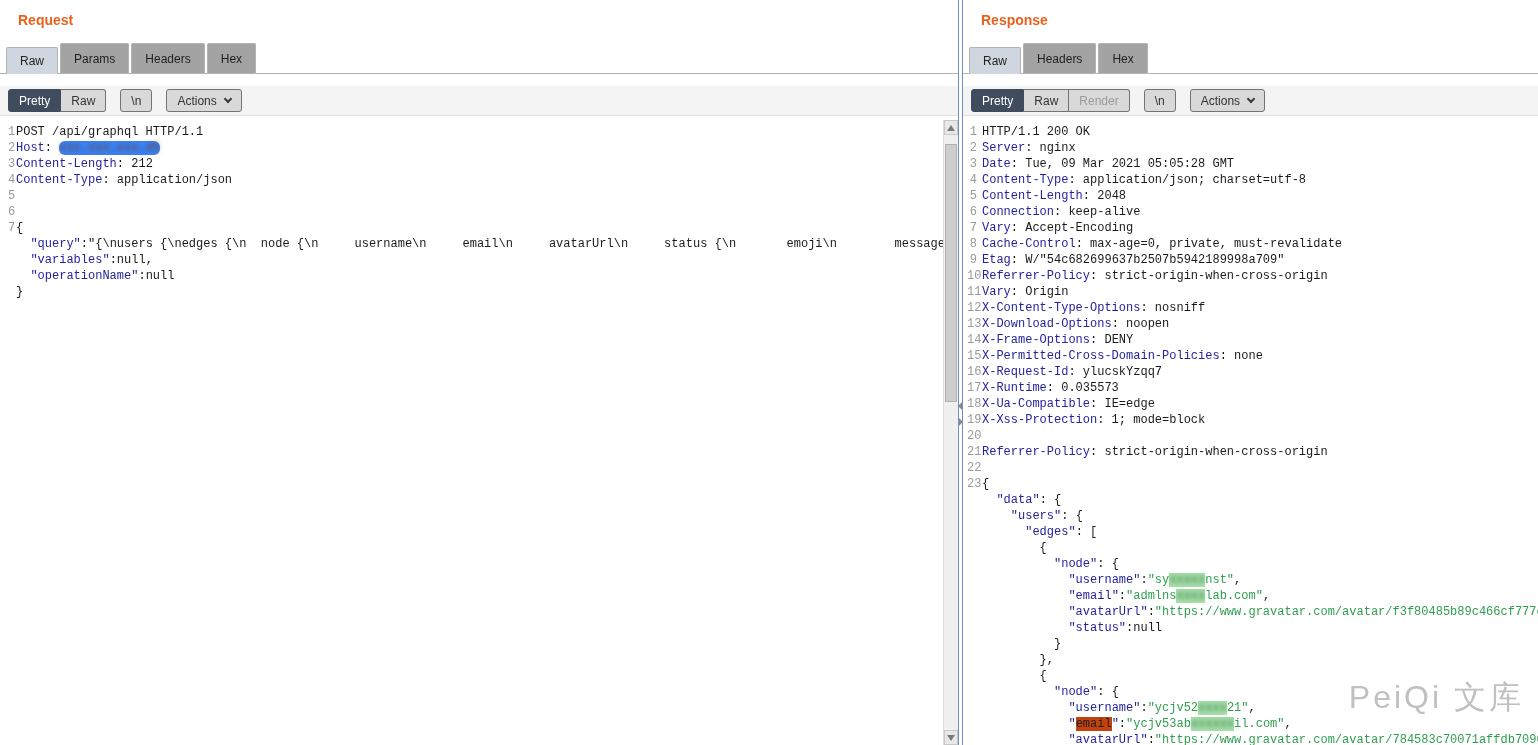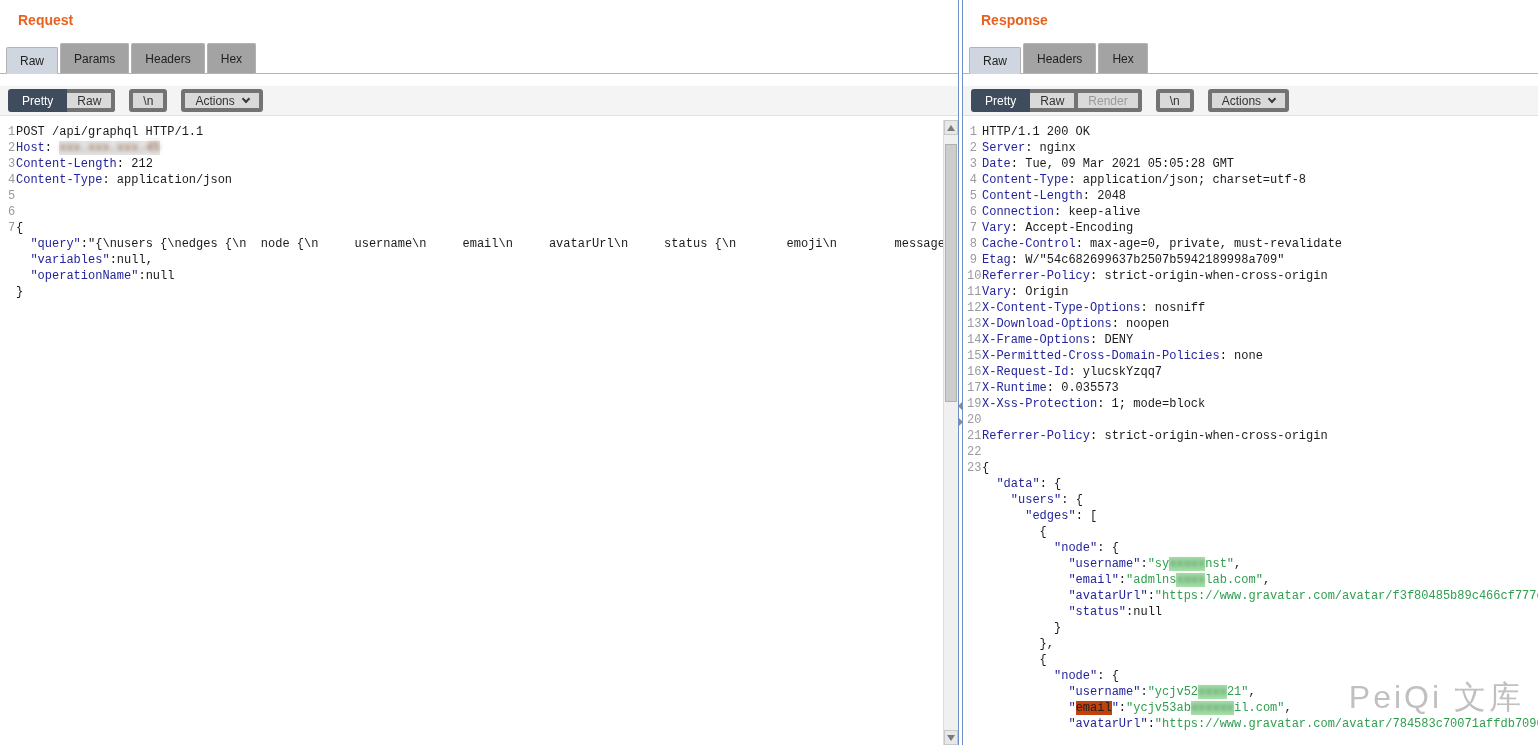--- a/index.html
+++ b/index.html
@@ -18,21 +18,21 @@
             display:flex; align-items:flex-end; }
   .tab { font-size:12px; color:#222; background:#a3a3a3; border:1px solid #b3b3b3;
          border-bottom:none; border-radius:2px 2px 0 0; padding:5px 13px 5px;
          margin-right:2px; height:30px; display:flex; align-items:center; cursor:default; }
   .tab.sel { background:#cfd6e0; margin-bottom:-1px; height:27px; border-bottom:1px solid #cfd6e0; }
 
   .toolbar { position:absolute; top:86px; left:0; right:0; height:30px; background:#f4f4f4;
              border-bottom:1px solid #e2e2e2; display:flex; align-items:center; padding-left:8px; }
   .seg { display:flex; margin-right:14px; }
   .btn { font-family:"Liberation Sans","DejaVu Sans",sans-serif; font-size:12px; color:#333;
-         background:#d9d9d9; border:4px solid #737373; height:23px; padding:0 10px;
+         background:#d9d9d9; border:1px solid #737373; height:23px; padding:0 10px;
          display:inline-flex; align-items:center; cursor:default; }
   .seg .btn:first-child { border-radius:3px 0 0 3px; }
   .seg .btn:last-child  { border-radius:0 3px 3px 0; }
   .seg .btn + .btn { border-left:none; }
   .btn.sel { background:#3e4c5e; border-color:#3e4c5e; color:#ffffff; }
   .btn.dis { color:#9a9a9a; }
   .btn.single { border-radius:3px; margin-right:14px; }
   .chev { display:inline-block; width:6px; height:6px; border-right:2px solid #3a3a3a;
           border-bottom:2px solid #3a3a3a; transform:rotate(45deg); margin-left:8px; margin-bottom:3px; }
 
@@ -43,21 +43,21 @@
   .codeline { display:flex; height:16px; white-space:pre; }
   .lnum { color:#9a9a9a; text-align:right; flex:none; padding-right:8px; }
   #req-code .lnum { width:16px; padding-left:8px; }
   #res-code .lnum { width:19px; padding-left:4px; padding-right:5px; }
   .ltext { white-space:pre; }
 
   .seg-plain  { color:#1a1a1a; }
   .seg-hname  { color:#24249c; }
   .seg-key    { color:#24249c; }
   .seg-str    { color:#2f9e4f; }
-  .seg-redact-orange { background:#e5e5e5; color:transparent; text-shadow:0 0 4px rgba(110,50,10,0.85); }
+  .seg-redact-orange { background:#3b82f6; color:transparent; text-shadow:0 0 4px rgba(110,50,10,0.85);border-radius:6px; }
   .seg-redact-green  { background:#a8e0aa; color:transparent; text-shadow:0 0 4px rgba(25,100,45,0.85); }
   .seg-hl-salmon     { background:#c2410c; color:#222; }
 
   .scrollbar { position:absolute; top:120px; bottom:0; right:0; width:15px;
                background:#f0f0f0; border-left:1px solid #dcdcdc; }
   .sb-btn { position:absolute; left:0; width:14px; height:15px; background:#e8e8e8;
             border:1px solid #c8c8c8; display:flex; align-items:center; justify-content:center; }
   .sb-btn.up { top:0; }  .sb-btn.down { bottom:0; }
   .tri-up   { width:0; height:0; border-left:4px solid transparent; border-right:4px solid transparent; border-bottom:6px solid #7a7a7a; }
   .tri-down { width:0; height:0; border-left:4px solid transparent; border-right:4px solid transparent; border-top:6px solid #7a7a7a; }
@@ -160,20 +160,21 @@
       <div class="codeline"><span class="lnum">8</span><span class="ltext"><span class="seg-hname">Cache-Control</span><span class="seg-plain">: max-age=0, private, must-revalidate</span></span></div>
       <div class="codeline"><span class="lnum">9</span><span class="ltext"><span class="seg-hname">Etag</span><span class="seg-plain">: W/"54c682699637b2507b5942189998a709"</span></span></div>
       <div class="codeline"><span class="lnum">10</span><span class="ltext"><span class="seg-hname">Referrer-Policy</span><span class="seg-plain">: strict-origin-when-cross-origin</span></span></div>
       <div class="codeline"><span class="lnum">11</span><span class="ltext"><span class="seg-hname">Vary</span><span class="seg-plain">: Origin</span></span></div>
       <div class="codeline"><span class="lnum">12</span><span class="ltext"><span class="seg-hname">X-Content-Type-Options</span><span class="seg-plain">: nosniff</span></span></div>
       <div class="codeline"><span class="lnum">13</span><span class="ltext"><span class="seg-hname">X-Download-Options</span><span class="seg-plain">: noopen</span></span></div>
       <div class="codeline"><span class="lnum">14</span><span class="ltext"><span class="seg-hname">X-Frame-Options</span><span class="seg-plain">: DENY</span></span></div>
       <div class="codeline"><span class="lnum">15</span><span class="ltext"><span class="seg-hname">X-Permitted-Cross-Domain-Policies</span><span class="seg-plain">: none</span></span></div>
       <div class="codeline"><span class="lnum">16</span><span class="ltext"><span class="seg-hname">X-Request-Id</span><span class="seg-plain">: ylucskYzqq7</span></span></div>
       <div class="codeline"><span class="lnum">17</span><span class="ltext"><span class="seg-hname">X-Runtime</span><span class="seg-plain">: 0.035573</span></span></div>
+      <div class="codeline"><span class="lnum">18</span><span class="ltext"><span class="seg-hname">X-Ua-Compatible</span><span class="seg-plain">: IE=edge</span></span></div>
       <div class="codeline"><span class="lnum">19</span><span class="ltext"><span class="seg-hname">X-Xss-Protection</span><span class="seg-plain">: 1; mode=block</span></span></div>
       <div class="codeline"><span class="lnum">20</span></div>
       <div class="codeline"><span class="lnum">21</span><span class="ltext"><span class="seg-hname">Referrer-Policy</span><span class="seg-plain">: strict-origin-when-cross-origin</span></span></div>
       <div class="codeline"><span class="lnum">22</span><span class="ltext"> </span></div>
       <div class="codeline"><span class="lnum">23</span><span class="ltext"><span class="seg-plain">{</span></span></div>
       <div class="codeline"><span class="lnum"></span><span class="ltext"><span class="seg-plain">  </span><span class="seg-key">"data"</span><span class="seg-plain">: {</span></span></div>
       <div class="codeline"><span class="lnum"></span><span class="ltext"><span class="seg-plain">    </span><span class="seg-key">"users"</span><span class="seg-plain">: {</span></span></div>
       <div class="codeline"><span class="lnum"></span><span class="ltext"><span class="seg-plain">      </span><span class="seg-key">"edges"</span><span class="seg-plain">: [</span></span></div>
       <div class="codeline"><span class="lnum"></span><span class="ltext"><span class="seg-plain">        {</span></span></div>
       <div class="codeline"><span class="lnum"></span><span class="ltext"><span class="seg-plain">          </span><span class="seg-key">"node"</span><span class="seg-plain">: {</span></span></div>

